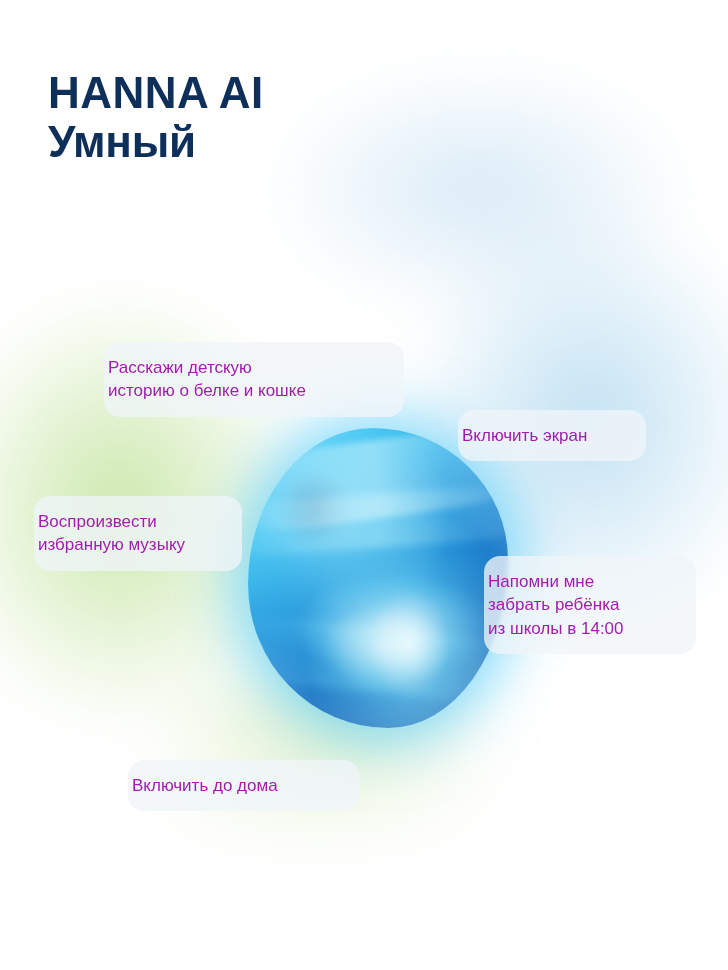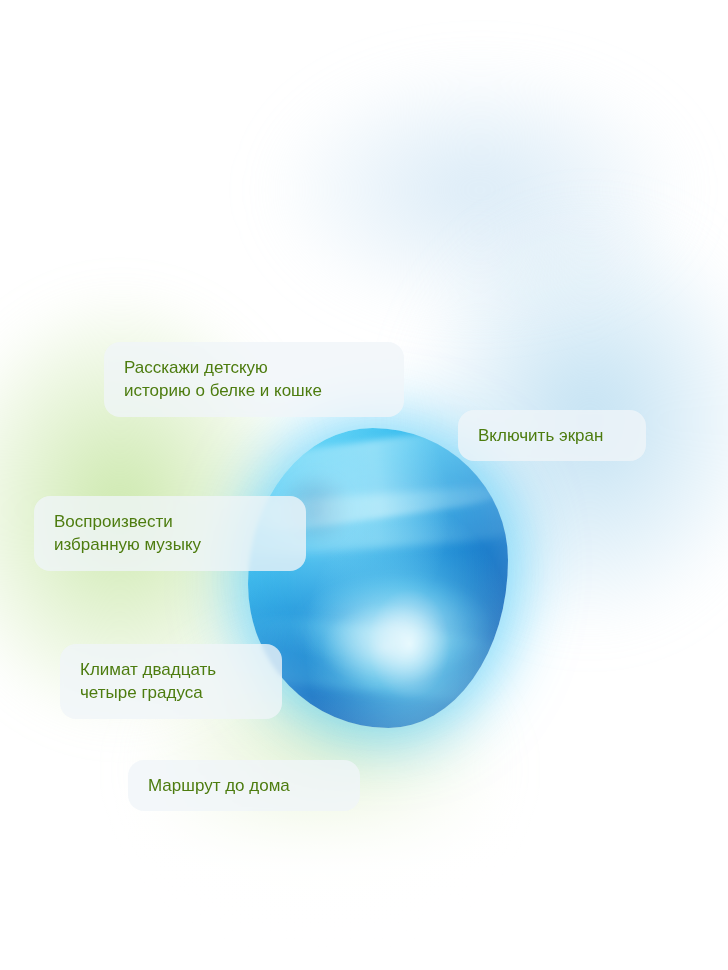--- a/index.html
+++ b/index.html
@@ -147,64 +147,67 @@
   .s6 { left: 6%; top: 10%; width: 40%; height: 34%;
         background: radial-gradient(closest-side, rgba(10,60,130,0.55), rgba(10,60,130,0) 75%);
         filter: blur(6px); mix-blend-mode: multiply; opacity: .6; }
 
   
   .bubble {
     position: absolute;
     z-index: 5;
     background: rgba(240,245,248,0.78);
     border-radius: 16px;
-    padding: 14px 20px;
-    color: #4d7c0f;
+    padding: 14px 4px;
+    color: #a21caf;
     font-size: 17px;
     line-height: 1.38;
     white-space: pre-line;
     backdrop-filter: blur(2px);
   }
   .b1 { left: 104px; top: 342px; width: 300px; }
   .b2 { left: 458px; top: 410px; width: 188px; }
-  .b3 { left: 34px;  top: 496px; width: 272px; }
+  .b3 { left: 34px;  top: 496px; width: 208px; }
   .b4 { left: 484px; top: 556px; width: 212px; }
   .b5 { left: 60px;  top: 644px; width: 222px; }
   .b6 { left: 128px; top: 760px; width: 232px; }
   .b7 { left: 428px; top: 736px; width: 228px; }
 </style>
 </head>
 <body>
 
 <div class="poster">
 
   <div class="wash wash-white-topleft"></div>
   <div class="wash wash-blue-top"></div>
   <div class="wash wash-green-left"></div>
   <div class="wash wash-blue-right"></div>
   <div class="wash wash-green-bottom"></div>
 
   <div class="headline">
+    <div class="headline-line brand">HANNA AI</div>
+    <div class="headline-line">Умный</div>
   </div>
 
   <div class="orb-wrap">
     <div class="orb-glow"></div>
     <div class="orb">
       <div class="orb-swirl s6"></div>
       <div class="orb-swirl s1"></div>
       <div class="orb-swirl s2"></div>
       <div class="orb-swirl s3"></div>
       <div class="orb-swirl s4"></div>
       <div class="orb-swirl s5"></div>
     </div>
   </div>
 
   <div class="bubble b1">Расскажи детскую
 историю о белке и кошке</div>
   <div class="bubble b2">Включить экран</div>
   <div class="bubble b3">Воспроизвести
 избранную музыку</div>
-  <div class="bubble b5">Климат двадцать
-четыре градуса</div>
-  <div class="bubble b6">Маршрут до дома</div>
+  <div class="bubble b4">Напомни мне
+забрать ребёнка
+из школы в 14:00</div>
+  <div class="bubble b6">Включить до дома</div>
 
   <div class="wash wash-white-bottom"></div>
 </div>
 
 </body></html>

